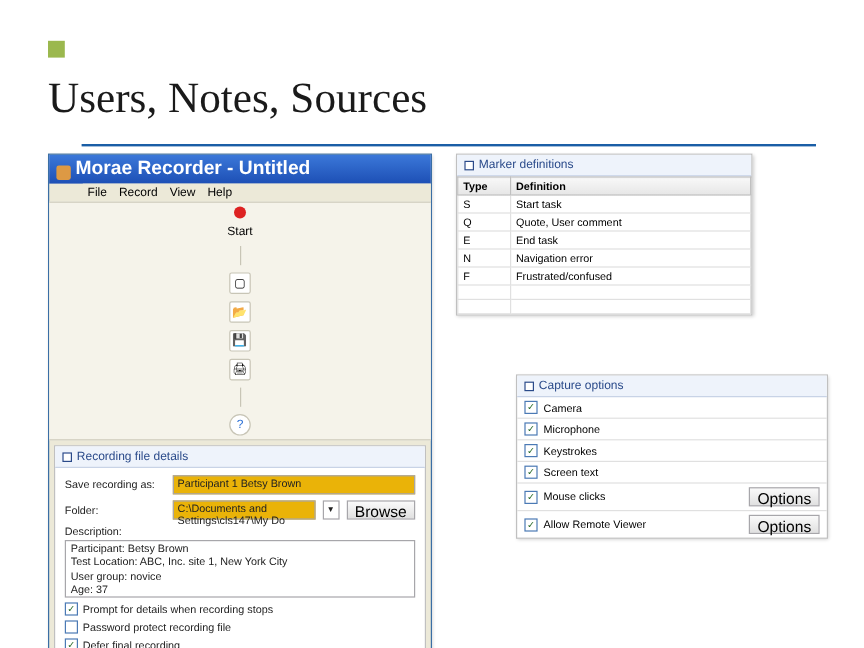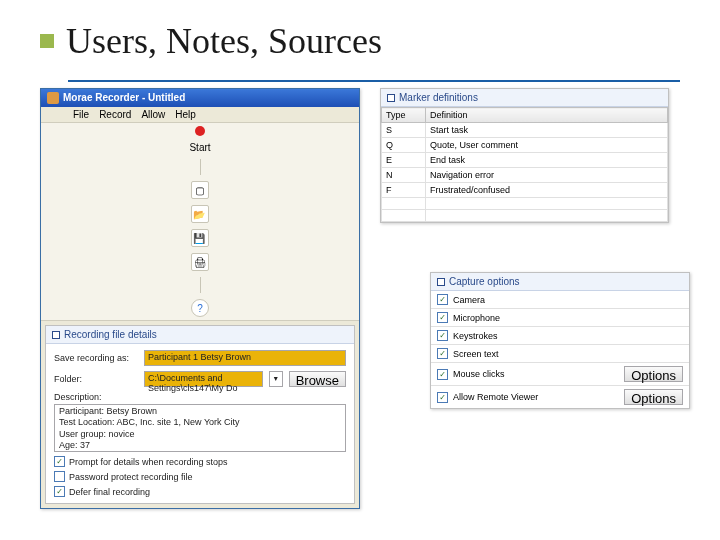--- a/index.html
+++ b/index.html
@@ -2,54 +2,54 @@
 <html><head>
 <meta charset="utf-8">
 <style>
   * { box-sizing: border-box; margin: 0; padding: 0; }
   body {
     width: 720px; height: 540px;
     font-family: "Segoe UI", Tahoma, Arial, sans-serif;
     background: #fff; position: relative; overflow: hidden;
   }
   .slide { width: 100%; height: 100%; padding: 20px 40px; }
-  .title-row { display: flex; align-items: flex-start; gap: 12px; margin-bottom: 18px; }
+  .title-row { display: flex; align-items: flex-start; gap: 12px; margin-bottom: 18px; flex-direction: column; }
   .bullet { width: 14px; height: 14px; background: #9bb84e; margin-top: 14px; }
   .title { font-size: 36px; font-weight: 400; color: #1a1a1a; font-family: Georgia, serif; }
   .divider { border-bottom: 2px solid #1a5ea6; margin-left: 28px; margin-bottom: 6px; }
 
   .panels { position: relative; height: 400px; }
 
   
   .win { position: absolute; left: 0; top: 0; width: 320px; border: 1px solid #3a6ea5; background: #ece9d8; font-size: 10px; box-shadow: 1px 1px 3px rgba(0,0,0,.2); }
-  .titlebar { background: linear-gradient(#3b78d9,#1d4fb5); color: #fff; padding: 3px 6px; font-weight: bold; font-size: 10px; display: flex; align-items: flex-start; gap: 4px; }
+  .titlebar { background: linear-gradient(#3b78d9,#1d4fb5); color: #fff; padding: 3px 6px; font-weight: bold; font-size: 16px; display: flex; align-items: flex-end; gap: 4px; }
   .titlebar .icon { width: 12px; height: 12px; background: #d94; border-radius: 2px; }
   .menubar { background: #ece9d8; padding: 2px 4px; display: flex; gap: 10px; font-size: 10px; margin-left: 28px; }
   .toolbar { background: #f5f3ea; border-top: 1px solid #d0cdbd; border-bottom: 1px solid #d0cdbd; padding: 3px 4px; display: flex; align-items: center; gap: 6px; flex-direction: column; }
   .tb-btn { width: 18px; height: 18px; border: 1px solid #c8c5b6; background: #fff; border-radius: 2px; display: inline-flex; align-items: center; justify-content: center; font-size: 10px; }
   .tb-sep { width: 1px; height: 16px; background: #c8c5b6; }
   .rec-circle { width: 10px; height: 10px; background: #d22; border-radius: 50%; }
   .pane { background: #fff; margin: 4px; border: 1px solid #c0c0c0; }
   .pane-hdr { background: #eef3fb; border-bottom: 1px solid #c8d3e6; padding: 3px 6px; font-size: 10px; color: #2a4a8a; display: flex; align-items: center; gap: 4px; }
   .sq { width: 8px; height: 8px; border: 1px solid #2a4a8a; background: #fff; }
   .pane-body { padding: 6px 8px; font-size: 9px; color: #222; }
   .frow { display: flex; align-items: center; gap: 6px; margin-bottom: 5px; }
   .frow label { min-width: 84px; }
   .txt { border: 1px solid #a7a6aa; background: #eab308; padding: 1px 3px; height: 16px; flex: 1; font-size: 9px; }
   .btn-sm { border: 1px solid #a7a6aa; background: linear-gradient(#fafafa,#e0e0e0); padding: 1px 6px; font-size: 13px; height: 16px; }
   .desc-box { border: 1px solid #a7a6aa; background: #fff; padding: 1px 4px; font-size: 9px; line-height: 1.25; height: 48px; overflow: hidden; }
   .cbrow { display: flex; align-items: center; gap: 4px; margin-top: 4px; font-size: 9px; }
   .cbox { width: 11px; height: 11px; border: 1px solid #4b7ab5; background: #fff; display: inline-flex; align-items: center; justify-content: center; font-size: 8px; color: #2a6c2a; }
 
   
-  .markers { position: absolute; left: 340px; top: 0; width: 289px; border: 1px solid #c0c0c0; background: #fff; font-size: 9px; box-shadow: 1px 1px 3px rgba(0,0,0,.2); }
+  .markers { position: absolute; left: 340px; top: 0; width: 247px; border: 1px solid #c0c0c0; background: #fff; font-size: 9px; box-shadow: 1px 1px 3px rgba(0,0,0,.2); }
   .markers .pane-hdr { background: #eef3fb; }
   .mk-hint { padding: 3px 6px; color: #333; }
   .mk-tbl { width: 100%; border-collapse: collapse; font-size: 9px; }
-  .mk-tbl th { background: linear-gradient(#f8f8f8,#e6e6e6); border: 1px solid #c0c0c0; padding: 2px 4px; text-align: left; font-weight: normal; }
+  .mk-tbl th { background: linear-gradient(#f8f8f8,#e6e6e6); border: 1px solid #c0c0c0; padding: 2px 4px; text-align: left; font-weight: bold; }
   .mk-tbl td { border: 1px solid #e0e0e0; padding: 2px 4px; }
   .mk-blank td { height: 12px; }
 
   
   .capture { position: absolute; left: 390px; top: 184px; width: 260px; border: 1px solid #c0c0c0; background: #fff; font-size: 9px; box-shadow: 1px 1px 3px rgba(0,0,0,.2); }
   .cap-row { border-bottom: 1px solid #e0e0e0; padding: 3px 6px; display: flex; align-items: center; gap: 5px; }
   .cap-row:last-child { border-bottom: none; }
   .cap-row .btn-sm { margin-left: auto; }
 </style>
 </head>
@@ -65,21 +65,21 @@
   <div class="panels">
 
     <div class="win">
       <div class="titlebar">
         <span class="icon"></span>
         <span>Morae Recorder - Untitled</span>
       </div>
       <div class="menubar">
         <span>File</span>
         <span>Record</span>
-        <span>Allow</span>
+        <span>View</span>
         <span>Help</span>
       </div>
       <div class="toolbar">
         <span class="rec-circle"></span>
         <span>Start</span>
         <span class="tb-sep"></span>
         <span class="tb-btn">▢</span>
         <span class="tb-btn" style="color:#c98a2a">📂</span>
         <span class="tb-btn" style="color:#2a4aa0">💾</span>
         <span class="tb-btn">🖨</span>

